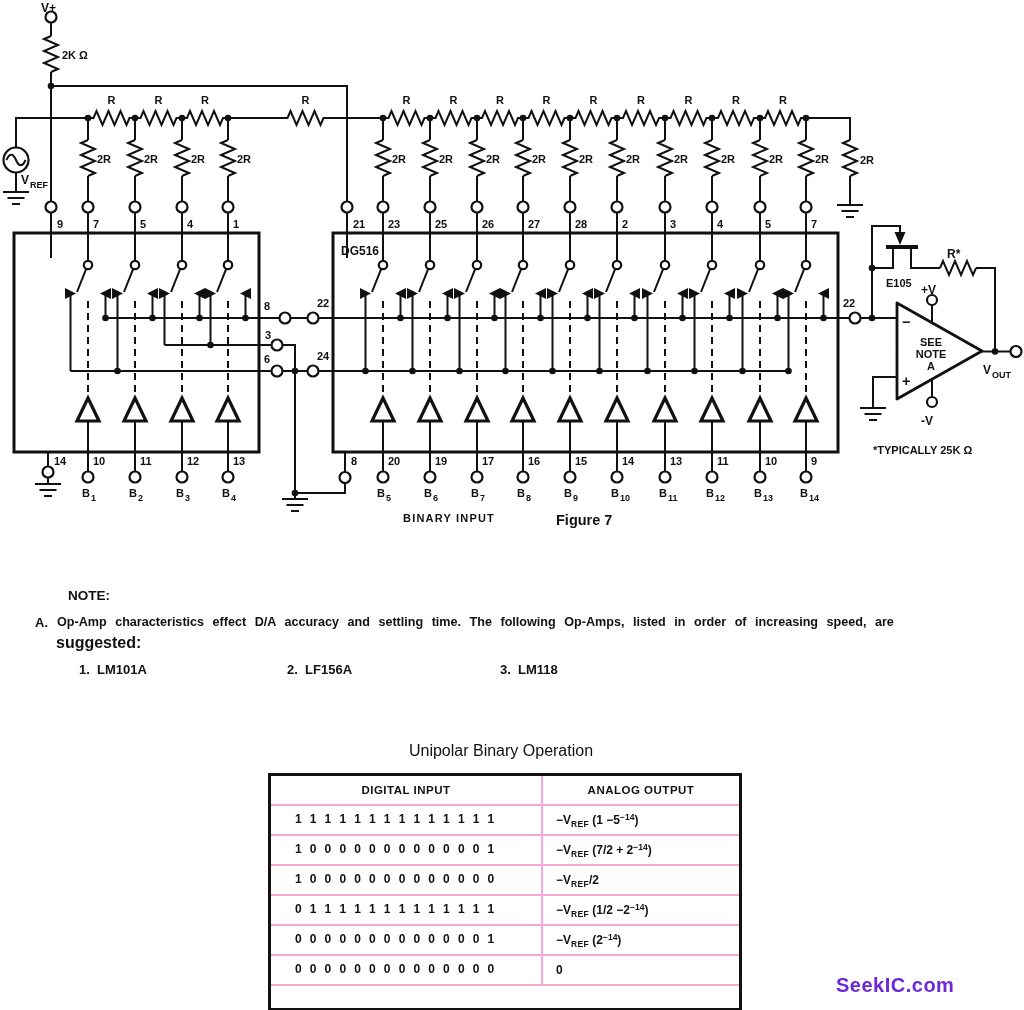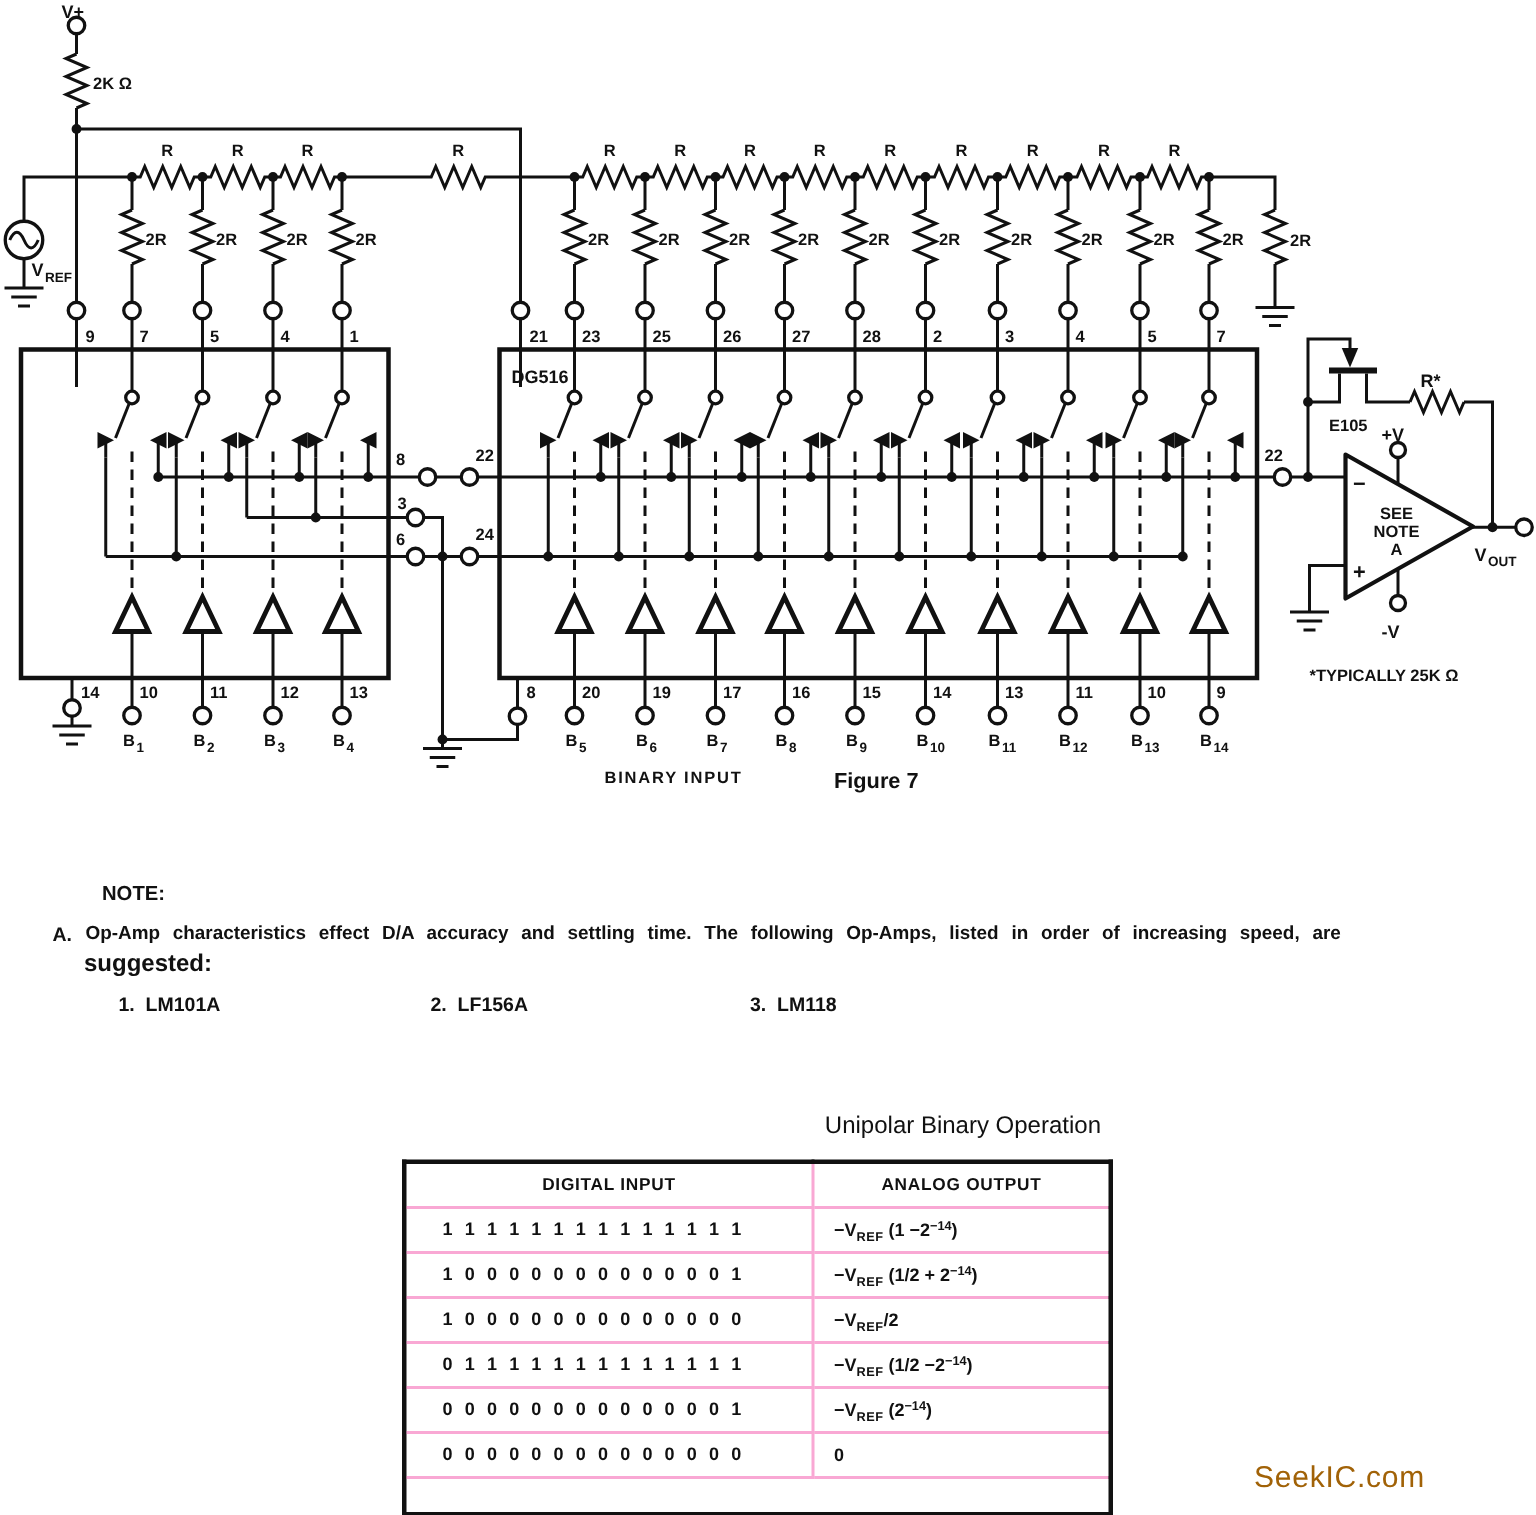--- a/index.html
+++ b/index.html
@@ -21,32 +21,32 @@
   .t9{font:bold 9px "Liberation Sans",sans-serif;fill:#111;}
   .ls1{letter-spacing:1.2px;}
   
   .abs{position:absolute;}
   #note-heading{left:36px;top:588px;font-weight:bold;font-size:13.5px;padding-left:32px;}
   #note-item-label{left:35px;top:615px;font-weight:bold;font-size:13px;}
   #note-line1{left:57px;top:615px;width:950px;font-size:12.6px;font-weight:bold;word-spacing:5px;white-space:nowrap;}
   #note-line2{left:56px;top:634px;font-size:16px;font-weight:bold;}
   .opamp-item{position:absolute;top:662px;font-size:13px;font-weight:bold;white-space:pre;}
   
-  #table-title{left:268px;top:742px;width:466px;text-align:right;font-size:16px;}
+  #table-title{left:268px;top:742px;width:466px;text-align:center;font-size:16px;}
   #op-table{position:absolute;left:268px;top:773px;border-collapse:collapse;}
   #op-table td,#op-table th{border:2px solid #f9a8d4;}
   #op-table{border:3px solid #111;}
   #op-table th{width:268px;height:26px;font-size:11.5px;letter-spacing:.5px;}
   #op-table th + th{width:194px;}
   td.digits{font-weight:bold;font-size:12px;letter-spacing:2.4px;padding:3px 0 6px 24px;height:19px;white-space:nowrap;}
   td.formula{font-weight:bold;font-size:12px;padding-left:13px;white-space:nowrap;}
   td.formula sub{font-size:8.5px;vertical-align:-3px;letter-spacing:.3px;}
   td.formula sup{font-size:8.5px;vertical-align:4px;text-align:right;}
   td.empty-cell{height:20px;}
-  #watermark{left:836px;top:974px;font-size:20px;font-weight:normal;color:#a16207;letter-spacing:.5px;}
+  #watermark{left:836px;top:974px;font-size:20px;font-weight:bold;color:#6d28d9;letter-spacing:.5px;}
 </style>
 </head>
 <body>
 
 <div id="page">
 
 <svg viewBox="0 0 1024 560" width="1024" height="560">
   <defs>
     <g id="resv">
           <path class="w" d="M0,0l-7,3 14,6 -14,6 14,6 -14,6 14,6 -7,3"></path>
@@ -335,25 +335,25 @@
 
 <div id="table-title" class="abs">Unipolar Binary Operation</div>
 <table id="op-table">
   <tbody>
         <tr>
     <th>DIGITAL INPUT</th>
     <th>ANALOG OUTPUT</th>
   </tr>
   <tr>
     <td class="digits">1 1 1 1 1 1 1 1 1 1 1 1 1 1</td>
-    <td class="formula"><span>−V</span><sub>REF</sub><span> (1 −2</span><sup>−14</sup><span>)</span></td>
+    <td class="formula"><span>−V</span><sub>REF</sub><span> (1 −5</span><sup>−14</sup><span>)</span></td>
   </tr>
   <tr>
     <td class="digits">1 0 0 0 0 0 0 0 0 0 0 0 0 1</td>
-    <td class="formula"><span>−V</span><sub>REF</sub><span> (1/2 + 2</span><sup>−14</sup><span>)</span></td>
+    <td class="formula"><span>−V</span><sub>REF</sub><span> (7/2 + 2</span><sup>−14</sup><span>)</span></td>
   </tr>
   <tr>
     <td class="digits">1 0 0 0 0 0 0 0 0 0 0 0 0 0</td>
     <td class="formula"><span>−V</span><sub>REF</sub><span>/2</span><sup></sup><span></span></td>
   </tr>
   <tr>
     <td class="digits">0 1 1 1 1 1 1 1 1 1 1 1 1 1</td>
     <td class="formula"><span>−V</span><sub>REF</sub><span> (1/2 −2</span><sup>−14</sup><span>)</span></td>
   </tr>
   <tr>

